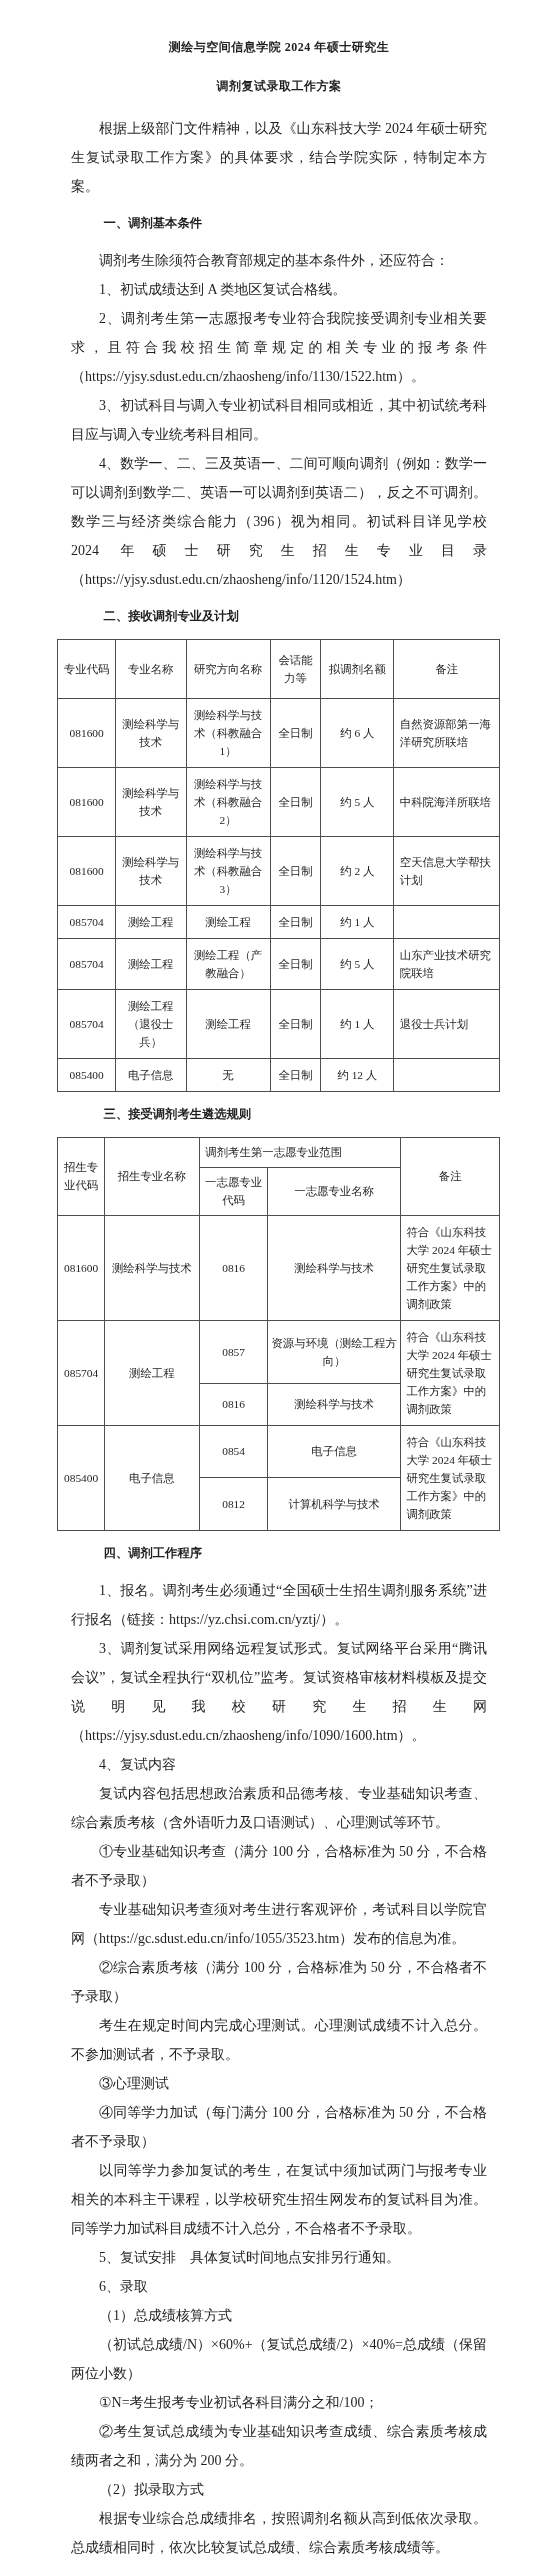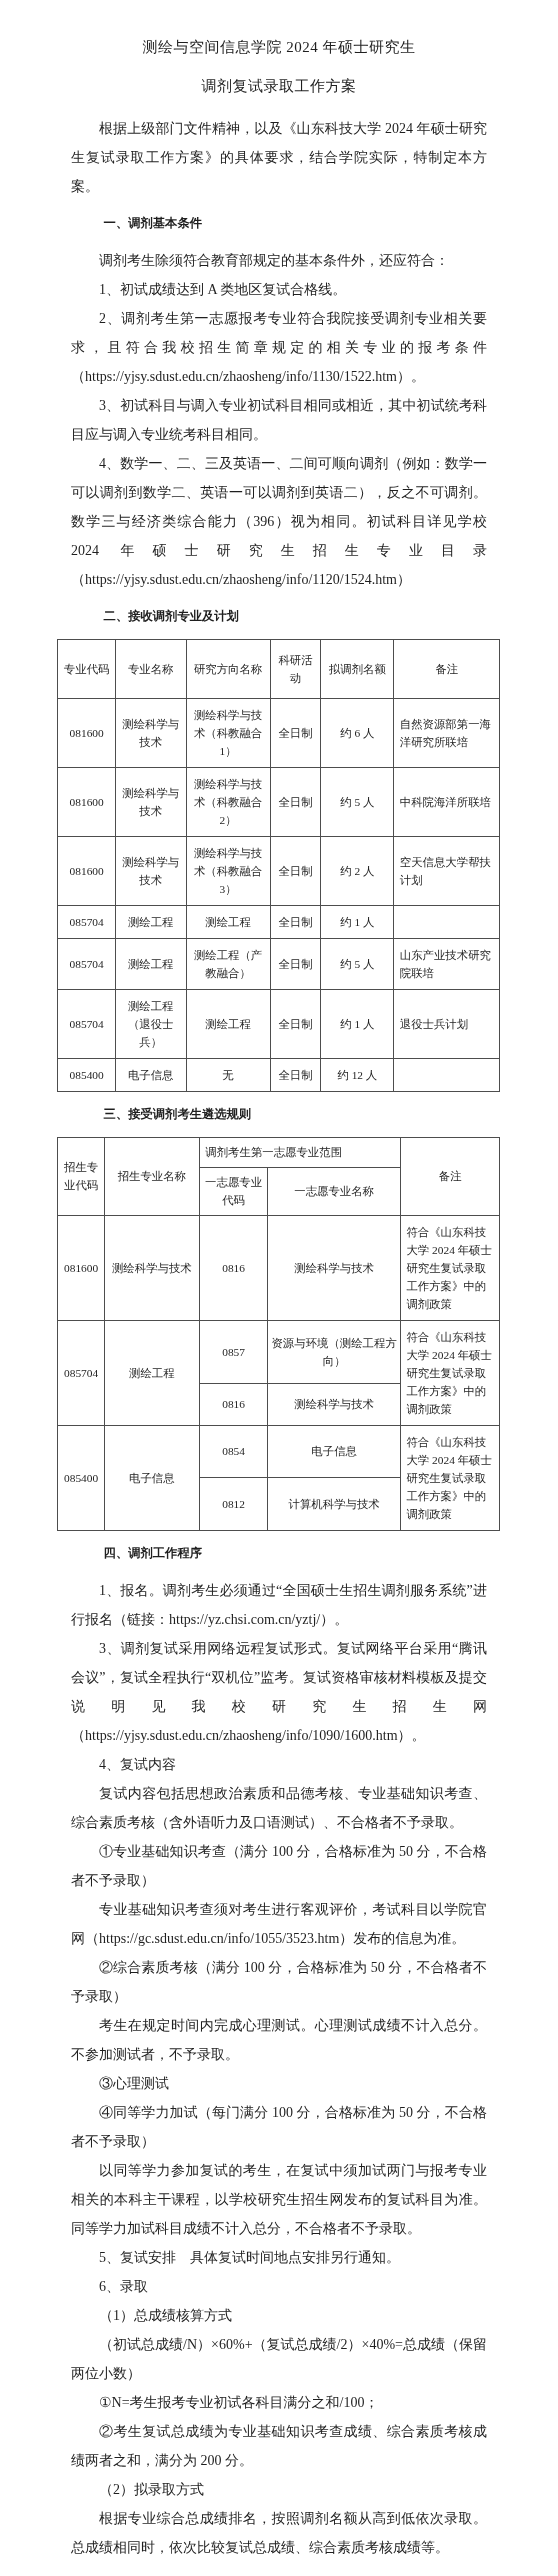--- a/index.html
+++ b/index.html
@@ -14,22 +14,22 @@
     margin: 0 auto;
     background: #ffffff;
     box-sizing: border-box;
     padding: 28px 71px 22px 71px;
     font-family: "Liberation Serif", "DejaVu Serif", serif;
     color: #1f1f1f;
   }
   .title {
     margin: 0;
     text-align: center;
-    font-size: 15px;
-    font-weight: normal;
+    font-size: 12px;
+    font-weight: bold;
     line-height: 39px;
     letter-spacing: 0.5px;
   }
   .body-p {
     margin: 0;
     font-size: 14px;
     line-height: 29px;
     text-align: justify;
     text-indent: 2em;
   }
@@ -93,21 +93,21 @@
         <col style="width:19%">
       <col style="width:11.5%">
         <col style="width:16.5%">
         <col style="width:24%">
     </colgroup>
     <thead>
       <tr>
         <th>专业代码</th>
         <th>专业名称</th>
         <th>研究方向名称</th>
-        <th>科研活动</th>
+        <th>会话能力等</th>
         <th>拟调剂名额</th>
         <th>备注</th>
       </tr>
     </thead>
     <tbody>
       <tr>
         <td>081600</td>
         <td>测绘科学与技术</td>
         <td>测绘科学与技术（科教融合 1）</td>
         <td>全日制</td>
@@ -217,21 +217,21 @@
         <td>0812</td>
         <td>计算机科学与技术</td>
       </tr>
     </tbody>
   </table>
 
   <p class="heading">四、调剂工作程序</p>
   <p class="body-p">1、报名。调剂考生必须通过“全国硕士生招生调剂服务系统”进行报名（链接：https://yz.chsi.com.cn/yztj/）。</p>
   <p class="body-p">3、调剂复试采用网络远程复试形式。复试网络平台采用“腾讯会议”，复试全程执行“双机位”监考。复试资格审核材料模板及提交说明见我校研究生招生网（https://yjsy.sdust.edu.cn/zhaosheng/info/1090/1600.htm）。</p>
   <p class="body-p">4、复试内容</p>
-  <p class="body-p">复试内容包括思想政治素质和品德考核、专业基础知识考查、综合素质考核（含外语听力及口语测试）、不合格者不予录取。</p>
+  <p class="body-p">复试内容包括思想政治素质和品德考核、专业基础知识考查、综合素质考核（含外语听力及口语测试）、心理测试等环节。</p>
   <p class="body-p">①专业基础知识考查（满分 100 分，合格标准为 50 分，不合格者不予录取）</p>
   <p class="body-p">专业基础知识考查须对考生进行客观评价，考试科目以学院官网（https://gc.sdust.edu.cn/info/1055/3523.htm）发布的信息为准。</p>
   <p class="body-p">②综合素质考核（满分 100 分，合格标准为 50 分，不合格者不予录取）</p>
   <p class="body-p">考生在规定时间内完成心理测试。心理测试成绩不计入总分。不参加测试者，不予录取。</p>
   <p class="body-p">③心理测试</p>
   <p class="body-p">④同等学力加试（每门满分 100 分，合格标准为 50 分，不合格者不予录取）</p>
   <p class="body-p">以同等学力参加复试的考生，在复试中须加试两门与报考专业相关的本科主干课程，以学校研究生招生网发布的复试科目为准。同等学力加试科目成绩不计入总分，不合格者不予录取。</p>
   <p class="body-p">5、复试安排　具体复试时间地点安排另行通知。</p>
   <p class="body-p">6、录取</p>
   <p class="body-p">（1）总成绩核算方式</p>

